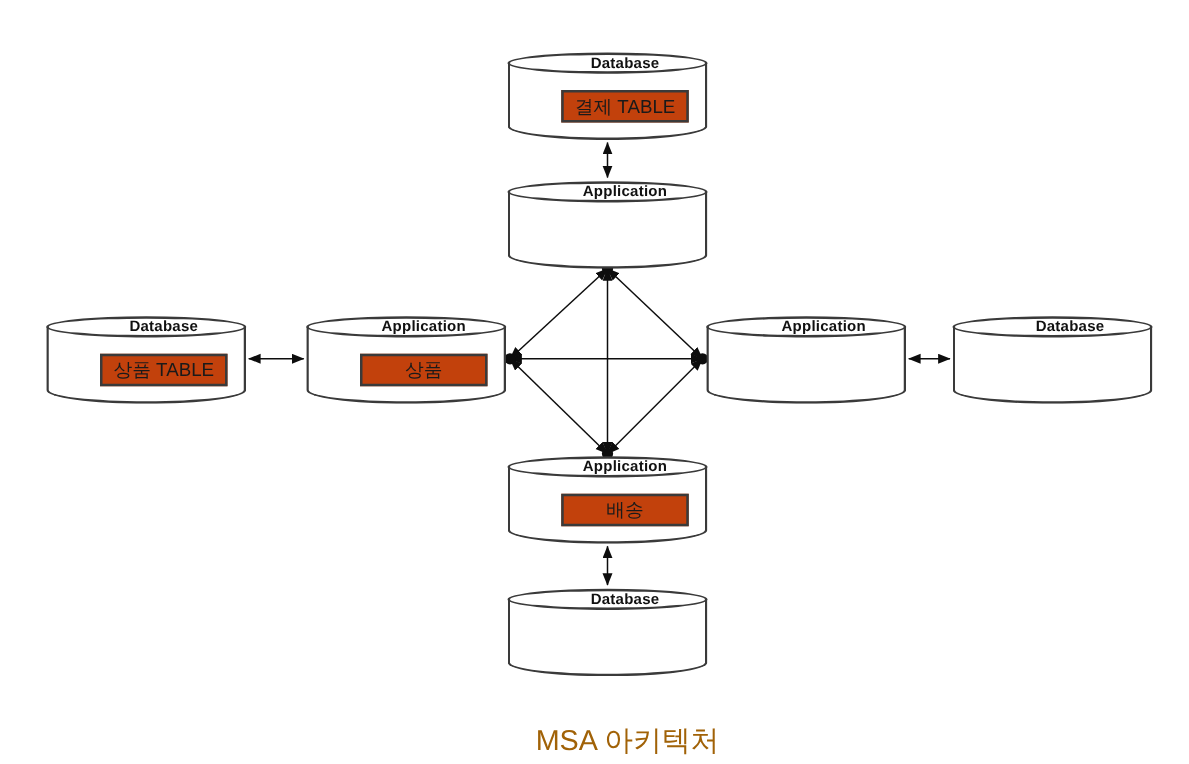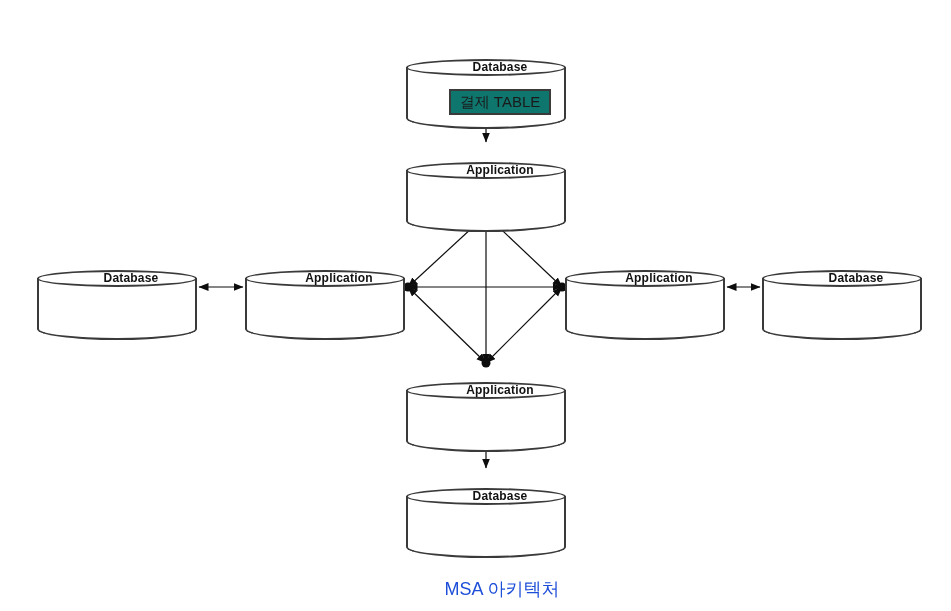--- a/index.html
+++ b/index.html
@@ -21,21 +21,20 @@
     top: 0;
     width: 951px;
     height: 611px;
     z-index: 1;
   }
   .cyl {
     position: absolute;
     width: 188px;
     height: 70px;
     z-index: 2;
-    margin-top: 17px;
   }
   .cyl-body {
     position: absolute;
     left: 0;
     top: 8px;
     width: 160px;
     height: 62px;
     box-sizing: border-box;
     background: #ffffff;
     border: 2px solid #3a3a3a;
@@ -66,39 +65,39 @@
     z-index: 3;
   }
   .cyl-box {
     position: absolute;
     top: 30px;
     left: 50%;
     transform: translateX(-50%);
     width: 102px;
     height: 26px;
     box-sizing: border-box;
-    background: #0f766e;
+    background: #c2410c;
     border: 2px solid #3a3a3a;
     display: flex;
     align-items: center;
     justify-content: center;
     z-index: 3;
   }
   .cyl-label {
     font-size: 15px;
     color: #1a1a1a;
     white-space: nowrap;
   }
   #caption {
     position: absolute;
     left: 502px;
     top: 577px;
     transform: translateX(-50%);
-    font-size: 18px;
-    color: #1d4ed8;
+    font-size: 23px;
+    color: #a16207;
     white-space: nowrap;
     z-index: 2;
   }
 </style>
 </head>
 <body>
 
 <div id="canvas">
   <svg id="edge-layer" viewBox="0 0 951 611" xmlns="http://www.w3.org/2000/svg">
     <defs>
@@ -140,39 +139,48 @@
     </div>
     <div class="cyl" style="left: 406px; top: 145px;">
       <div class="cyl-body"></div>
       <div class="cyl-top"></div>
       <div class="cyl-type">Application</div>
     </div>
     <div class="cyl" style="left: 37px; top: 253px;">
       <div class="cyl-body"></div>
       <div class="cyl-top"></div>
       <div class="cyl-type">Database</div>
+      <div class="cyl-box">
+        <span class="cyl-label">상품 TABLE</span>
+      </div>
     </div>
     <div class="cyl" style="left: 245px; top: 253px;">
       <div class="cyl-body"></div>
       <div class="cyl-top"></div>
       <div class="cyl-type">Application</div>
+      <div class="cyl-box">
+        <span class="cyl-label">상품</span>
+      </div>
     </div>
     <div class="cyl" style="left: 565px; top: 253px;">
       <div class="cyl-body"></div>
       <div class="cyl-top"></div>
       <div class="cyl-type">Application</div>
     </div>
     <div class="cyl" style="left: 762px; top: 253px;">
       <div class="cyl-body"></div>
       <div class="cyl-top"></div>
       <div class="cyl-type">Database</div>
     </div>
     <div class="cyl" style="left: 406px; top: 365px;">
       <div class="cyl-body"></div>
       <div class="cyl-top"></div>
       <div class="cyl-type">Application</div>
+      <div class="cyl-box">
+        <span class="cyl-label">배송</span>
+      </div>
     </div>
     <div class="cyl" style="left: 406px; top: 471px;">
       <div class="cyl-body"></div>
       <div class="cyl-top"></div>
       <div class="cyl-type">Database</div>
     </div>
   </div>
 
 </body></html>

